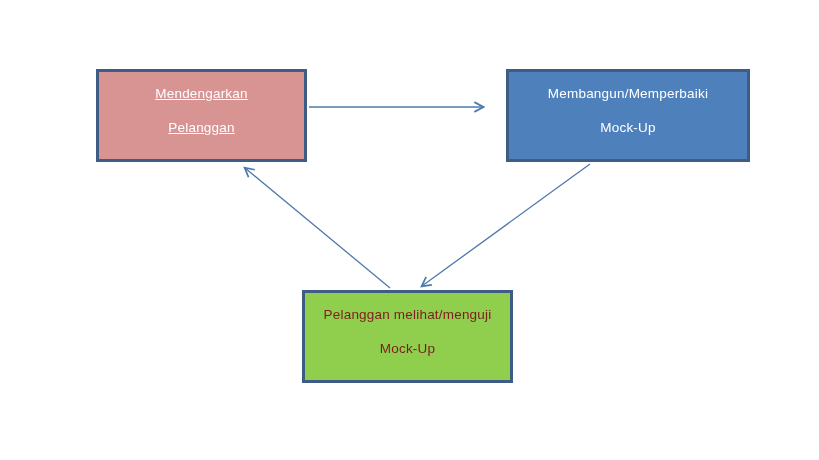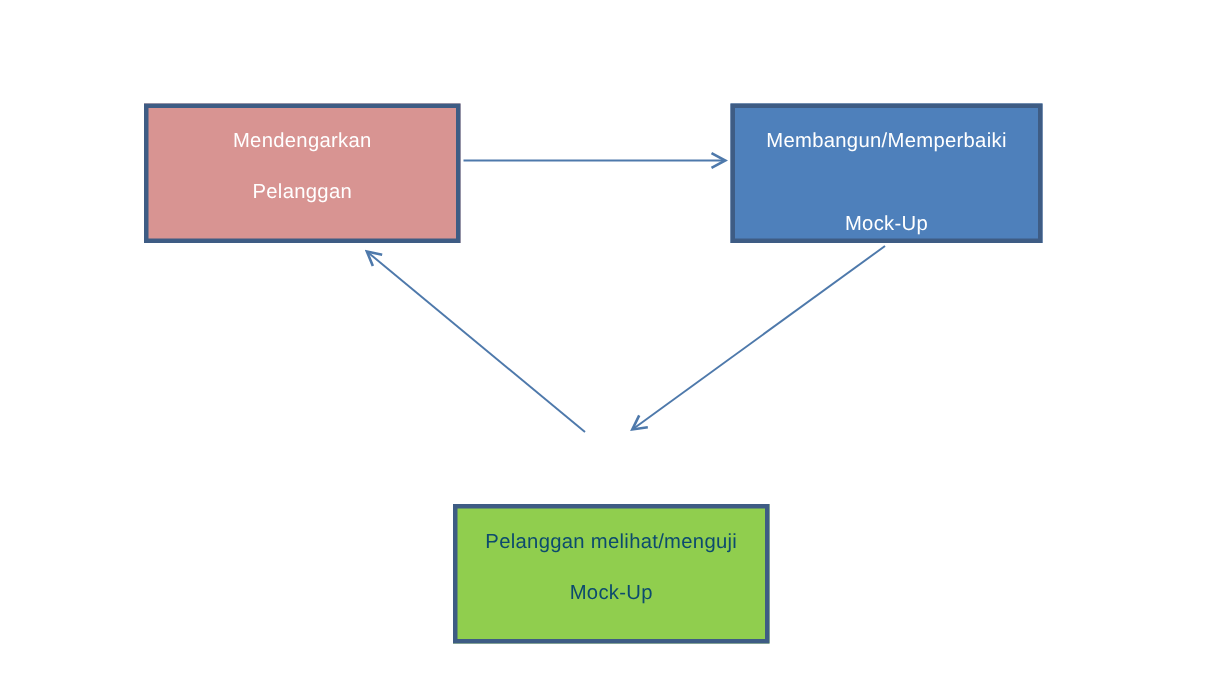--- a/index.html
+++ b/index.html
@@ -45,22 +45,22 @@
     letter-spacing: 0.2px;
     text-align: center;
     color: #ffffff;
   }
   .node .line {
     display: block;
     line-height: 20px;
     white-space: nowrap;
   }
   .italic { }
-  #node-listen { left: 96px;  top: 69px;  width: 211px; height: 93px; background: #d89492; }
-  #node-build  { left: 487px; top: 69px;  width: 208px; height: 93px; background: #4e80bb; justify-content: space-between; }
+  #node-listen { left: 96px;  top: 69px;  width: 211px; height: 93px; background: #d89492; text-decoration: underline; }
+  #node-build  { left: 506px; top: 69px;  width: 244px; height: 93px; background: #4e80bb; }
   #node-test   { left: 302px; top: 290px; width: 211px; height: 93px; background: #90ce4e; }
 </style>
 </head>
 <body>
 
 <div class="canvas">
 
   <svg class="arrows" viewBox="0 0 819 460" xmlns="http://www.w3.org/2000/svg">
     <defs>
       <marker id="arrowhead" viewBox="0 0 12 12" refX="10" refY="6" markerWidth="10" markerHeight="10" orient="auto">
@@ -75,18 +75,18 @@
   <div class="node" id="node-listen" style="background-color: rgb(216, 148, 146); border-color: rgb(62, 92, 132); color: rgb(255, 255, 255);">
     <span class="line">Mendengarkan</span>
     <span class="line">Pelanggan</span>
   </div>
 
   <div class="node" id="node-build" style="background-color: rgb(78, 128, 187); border-color: rgb(62, 92, 132); color: rgb(255, 255, 255);">
     <span class="line">Membangun/Memperbaiki</span>
     <span class="line italic">Mock-Up</span>
   </div>
 
-  <div class="node" id="node-test" style="background-color: rgb(144, 206, 78); border-color: rgb(62, 92, 132); color: #0c4a6e; margin-top: 46px;">
+  <div class="node" id="node-test" style="background-color: rgb(144, 206, 78); border-color: rgb(62, 92, 132); color: #7f1d1d;">
     <span class="line">Pelanggan melihat/menguji</span>
     <span class="line italic">Mock-Up</span>
   </div>
 
 </div>
 
 </body></html>

